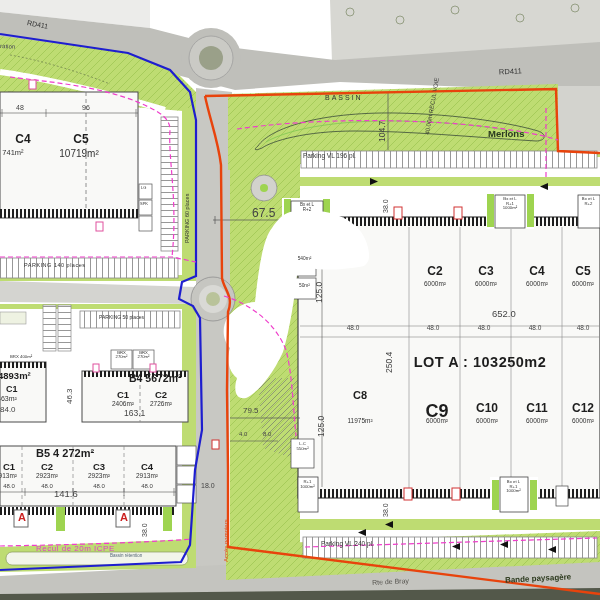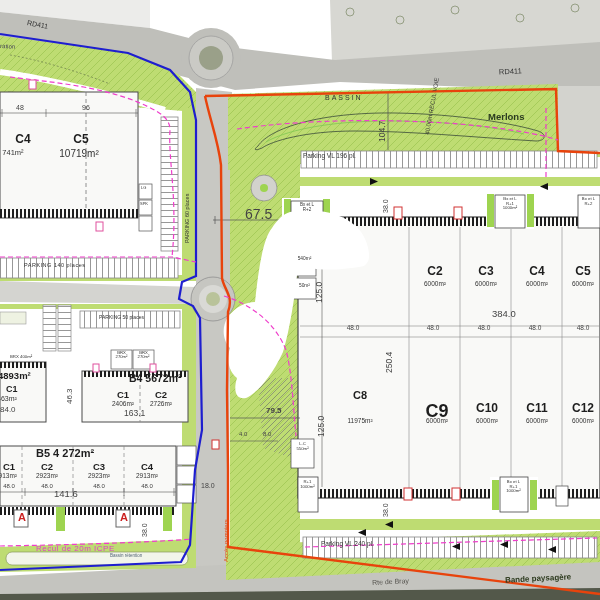--- a/index.html
+++ b/index.html
@@ -207,21 +207,21 @@
   </g>
 </svg>
 
 <div class="lb" style="left:27px;top:21px;font-size:7px;transform:rotate(10deg);">RD411</div>
 <div class="lb" style="left:499px;top:68px;font-size:7.5px;transform:rotate(-3deg);">RD411</div>
 <div class="lb" style="left:372px;top:578px;font-size:7px;color:#55534e;transform:rotate(-3deg);">Rte de Bray</div>
 <div class="lb b" style="left:505px;top:575px;font-size:8px;color:#2e3b1f;transform:rotate(-3deg);">Bande paysagère</div>
 
 <div class="lb" style="left:-15px;top:43px;font-size:6px;color:#445;transform:rotate(3deg);">d'infiltration</div>
 <div class="lb" style="left:325px;top:94px;font-size:7px;letter-spacing:2px;">BASSIN</div>
-<div class="lb b" style="left:488px;top:112px;font-size:9.5px;color:#2a3a20;">Merlons</div>
+<div class="lb b" style="left:488px;top:129px;font-size:9.5px;color:#2a3a20;">Merlons</div>
 <div class="lb" style="left:424px;top:134px;font-size:6px;transform:rotate(-80deg);transform-origin:0 0;">40.00m RECUL VOIE</div>
 <div class="lb" style="left:110px;top:554px;font-size:4.5px;color:#556677;">Bassin rétention</div>
 <div class="lb pink" style="left:36px;top:538px;font-size:8px;letter-spacing:0.5px;margin-top:7px;">Recul de 20m ICPE</div>
 <div class="lb v red" style="left:223px;top:562px;font-size:6px;">Accès pompiers</div>
 
 <div class="lb" style="left:303px;top:153px;font-size:6.5px;">Parking VL 196 pl.</div>
 <div class="lb" style="left:321px;top:541px;font-size:6.5px;">Parking VL 240 pl.</div>
 <div class="lb" style="left:24px;top:263px;font-size:5.5px;letter-spacing:0.5px;">PARKING 140 places</div>
 <div class="lb v" style="left:185px;top:243px;font-size:5.5px;">PARKING 60 places</div>
 <div class="lb" style="left:99px;top:315px;font-size:5px;">PARKING 50 places</div>
@@ -264,39 +264,40 @@
 <div class="lb c" style="left:79px;top:473px;width:40px;font-size:6.5px;">2923m²</div>
 <div class="lb dim c" style="left:79px;top:483px;width:40px;font-size:6px;">48.0</div>
 <div class="lb b c" style="left:127px;top:462px;width:40px;font-size:9.5px;">C4</div>
 <div class="lb c" style="left:127px;top:473px;width:40px;font-size:6.5px;">2913m²</div>
 <div class="lb dim c" style="left:127px;top:483px;width:40px;font-size:6px;">48.0</div>
 <div class="lb dim" style="left:54px;top:489px;font-size:9.5px;">141.6</div>
 <div class="lb dim v" style="left:141px;top:537px;font-size:7px;">38.0</div>
 <div class="lb b" style="left:18px;top:512px;font-size:11px;color:#cc2222;">A</div>
 <div class="lb b" style="left:120px;top:512px;font-size:11px;color:#cc2222;">A</div>
 
+<div class="lb b c" style="left:385px;top:355px;width:190px;font-size:14.5px;letter-spacing:0.5px;">LOT A : 103250m2</div>
 <div class="lb b c" style="left:413px;top:265px;width:44px;font-size:12px;">C2</div>
 <div class="lb c" style="left:413px;top:281px;width:44px;font-size:6.5px;">6000m²</div>
 <div class="lb b c" style="left:464px;top:265px;width:44px;font-size:12px;">C3</div>
 <div class="lb c" style="left:464px;top:281px;width:44px;font-size:6.5px;">6000m²</div>
 <div class="lb b c" style="left:515px;top:265px;width:44px;font-size:12px;">C4</div>
 <div class="lb c" style="left:515px;top:281px;width:44px;font-size:6.5px;">6000m²</div>
 <div class="lb b c" style="left:561px;top:265px;width:44px;font-size:12px;">C5</div>
 <div class="lb c" style="left:561px;top:281px;width:44px;font-size:6.5px;">6000m²</div>
 <div class="lb b c" style="left:338px;top:390px;width:44px;font-size:11px;">C8</div>
 <div class="lb c" style="left:338px;top:418px;width:44px;font-size:6.5px;">11975m²</div>
 <div class="lb b c" style="left:415px;top:402px;width:44px;font-size:18px;">C9</div>
 <div class="lb c" style="left:415px;top:418px;width:44px;font-size:6.5px;">6000m²</div>
 <div class="lb b c" style="left:465px;top:402px;width:44px;font-size:12px;">C10</div>
 <div class="lb c" style="left:465px;top:418px;width:44px;font-size:6.5px;">6000m²</div>
 <div class="lb b c" style="left:515px;top:402px;width:44px;font-size:12px;">C11</div>
 <div class="lb c" style="left:515px;top:418px;width:44px;font-size:6.5px;">6000m²</div>
 <div class="lb b c" style="left:561px;top:402px;width:44px;font-size:12px;">C12</div>
 <div class="lb c" style="left:561px;top:418px;width:44px;font-size:6.5px;">6000m²</div>
-<div class="lb dim" style="left:492px;top:309px;font-size:9.5px;">384.0</div>
+<div class="lb dim" style="left:492px;top:309px;font-size:9.5px;">652.0</div>
 <div class="lb dim c" style="left:338px;top:325px;width:30px;font-size:6.5px;">48.0</div>
 <div class="lb dim c" style="left:418px;top:325px;width:30px;font-size:6.5px;">48.0</div>
 <div class="lb dim c" style="left:469px;top:325px;width:30px;font-size:6.5px;">48.0</div>
 <div class="lb dim c" style="left:520px;top:325px;width:30px;font-size:6.5px;">48.0</div>
 <div class="lb dim c" style="left:568px;top:325px;width:30px;font-size:6.5px;">48.0</div>
 <div class="lb dim v" style="left:315px;top:303px;font-size:8.5px;">125.0</div>
 <div class="lb dim v" style="left:317px;top:437px;font-size:8.5px;">125.0</div>
 <div class="lb dim v" style="left:385px;top:373px;font-size:8.5px;">250.4</div>
 
 <div class="lb c ml" style="left:291px;top:203px;width:32px;font-size:4.5px;">Bx et L
@@ -309,22 +310,22 @@
 <div class="lb c ml" style="left:297px;top:480px;width:21px;font-size:4.3px;">R+1
 1000m²</div>
 <div class="lb c ml" style="left:499px;top:480px;width:29px;font-size:4.3px;">Bx et L
 R+1
 1000m²</div>
 <div class="lb c ml" style="left:290px;top:442px;width:25px;font-size:4.3px;">L.C
 550m²</div>
 <div class="lb c" style="left:293px;top:256px;width:23px;font-size:4.8px;">540m²</div>
 <div class="lb c" style="left:293px;top:283px;width:23px;font-size:4.8px;">50m²</div>
 
-<div class="lb dim" style="left:245px;top:207px;font-size:14px;">67.5</div>
+<div class="lb dim" style="left:252px;top:207px;font-size:12px;">67.5</div>
 <div class="lb dim v" style="left:378px;top:142px;font-size:8.5px;">104.7</div>
 <div class="lb dim v" style="left:382px;top:213px;font-size:7px;">38.0</div>
 <div class="lb dim v" style="left:382px;top:517px;font-size:7px;">38.0</div>
-<div class="lb dim" style="left:266px;top:407px;font-size:8px;font-weight:bold;">79.5</div>
+<div class="lb dim" style="left:243px;top:407px;font-size:8px;">79.5</div>
 <div class="lb dim" style="left:239px;top:431px;font-size:6px;">4.0</div>
 <div class="lb dim" style="left:263px;top:431px;font-size:6px;">8.0</div>
 <div class="lb dim" style="left:201px;top:482px;font-size:7px;">18.0</div>
 
 </div>
 
 </body></html>

